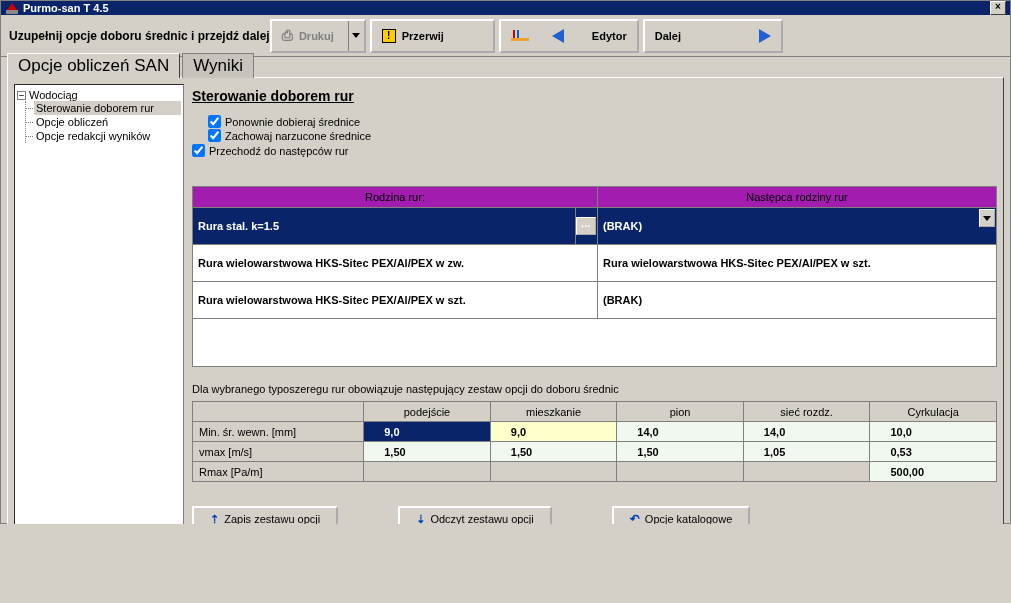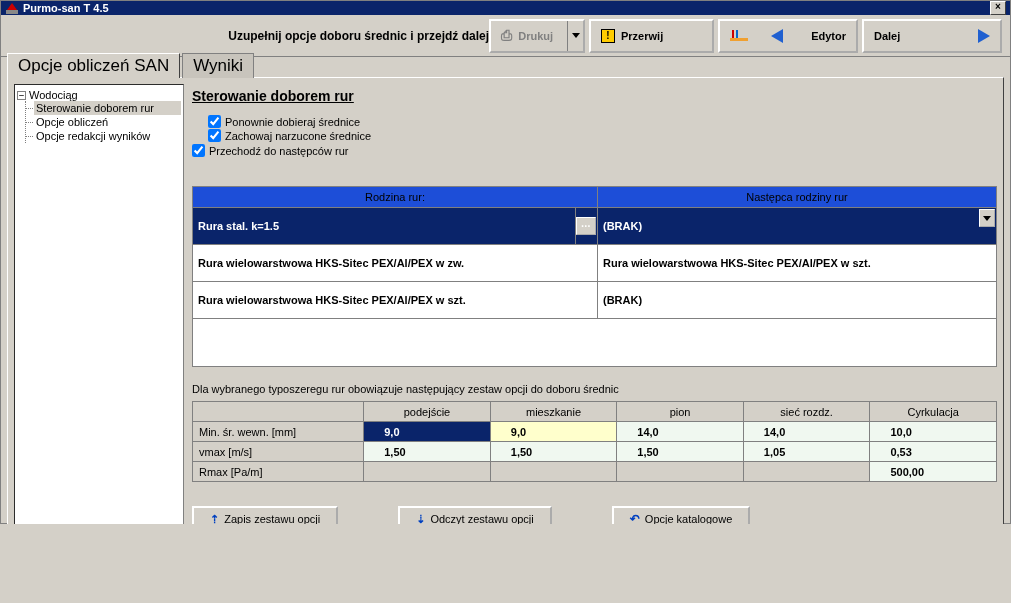--- a/index.html
+++ b/index.html
@@ -45,21 +45,21 @@
     text-align: center;
     font-weight: bold;
     font-family: Arial, sans-serif;
     cursor: pointer;
     color:#000;
   }
   .toolbar {
     height: 42px;
     display: flex;
     align-items: center;
-    justify-content: flex-end;
+    justify-content: flex-start;
     padding: 4px 8px;
     border-bottom: 1px solid #808080;
   }
   .toolbar-left {
     font-weight: bold;
     font-size: 12px;
   }
   .toolbar-right {
     display: flex;
     gap: 4px;
@@ -229,21 +229,21 @@
   
   .pipe-table {
     width: 100%;
     border: 1px solid #808080;
     border-collapse: collapse;
     font-size: 11px;
     background: #fff;
     margin-top: 28px;
   }
   .pipe-table th {
-    background: #1d4ed8;
+    background: #a21caf;
     font-weight: normal;
     border: 1px solid #808080;
     padding: 4px;
     text-align: center;
   }
   .pipe-table td {
     border: 1px solid #808080;
     padding: 12px 5px;
     height: 20px;
   }

